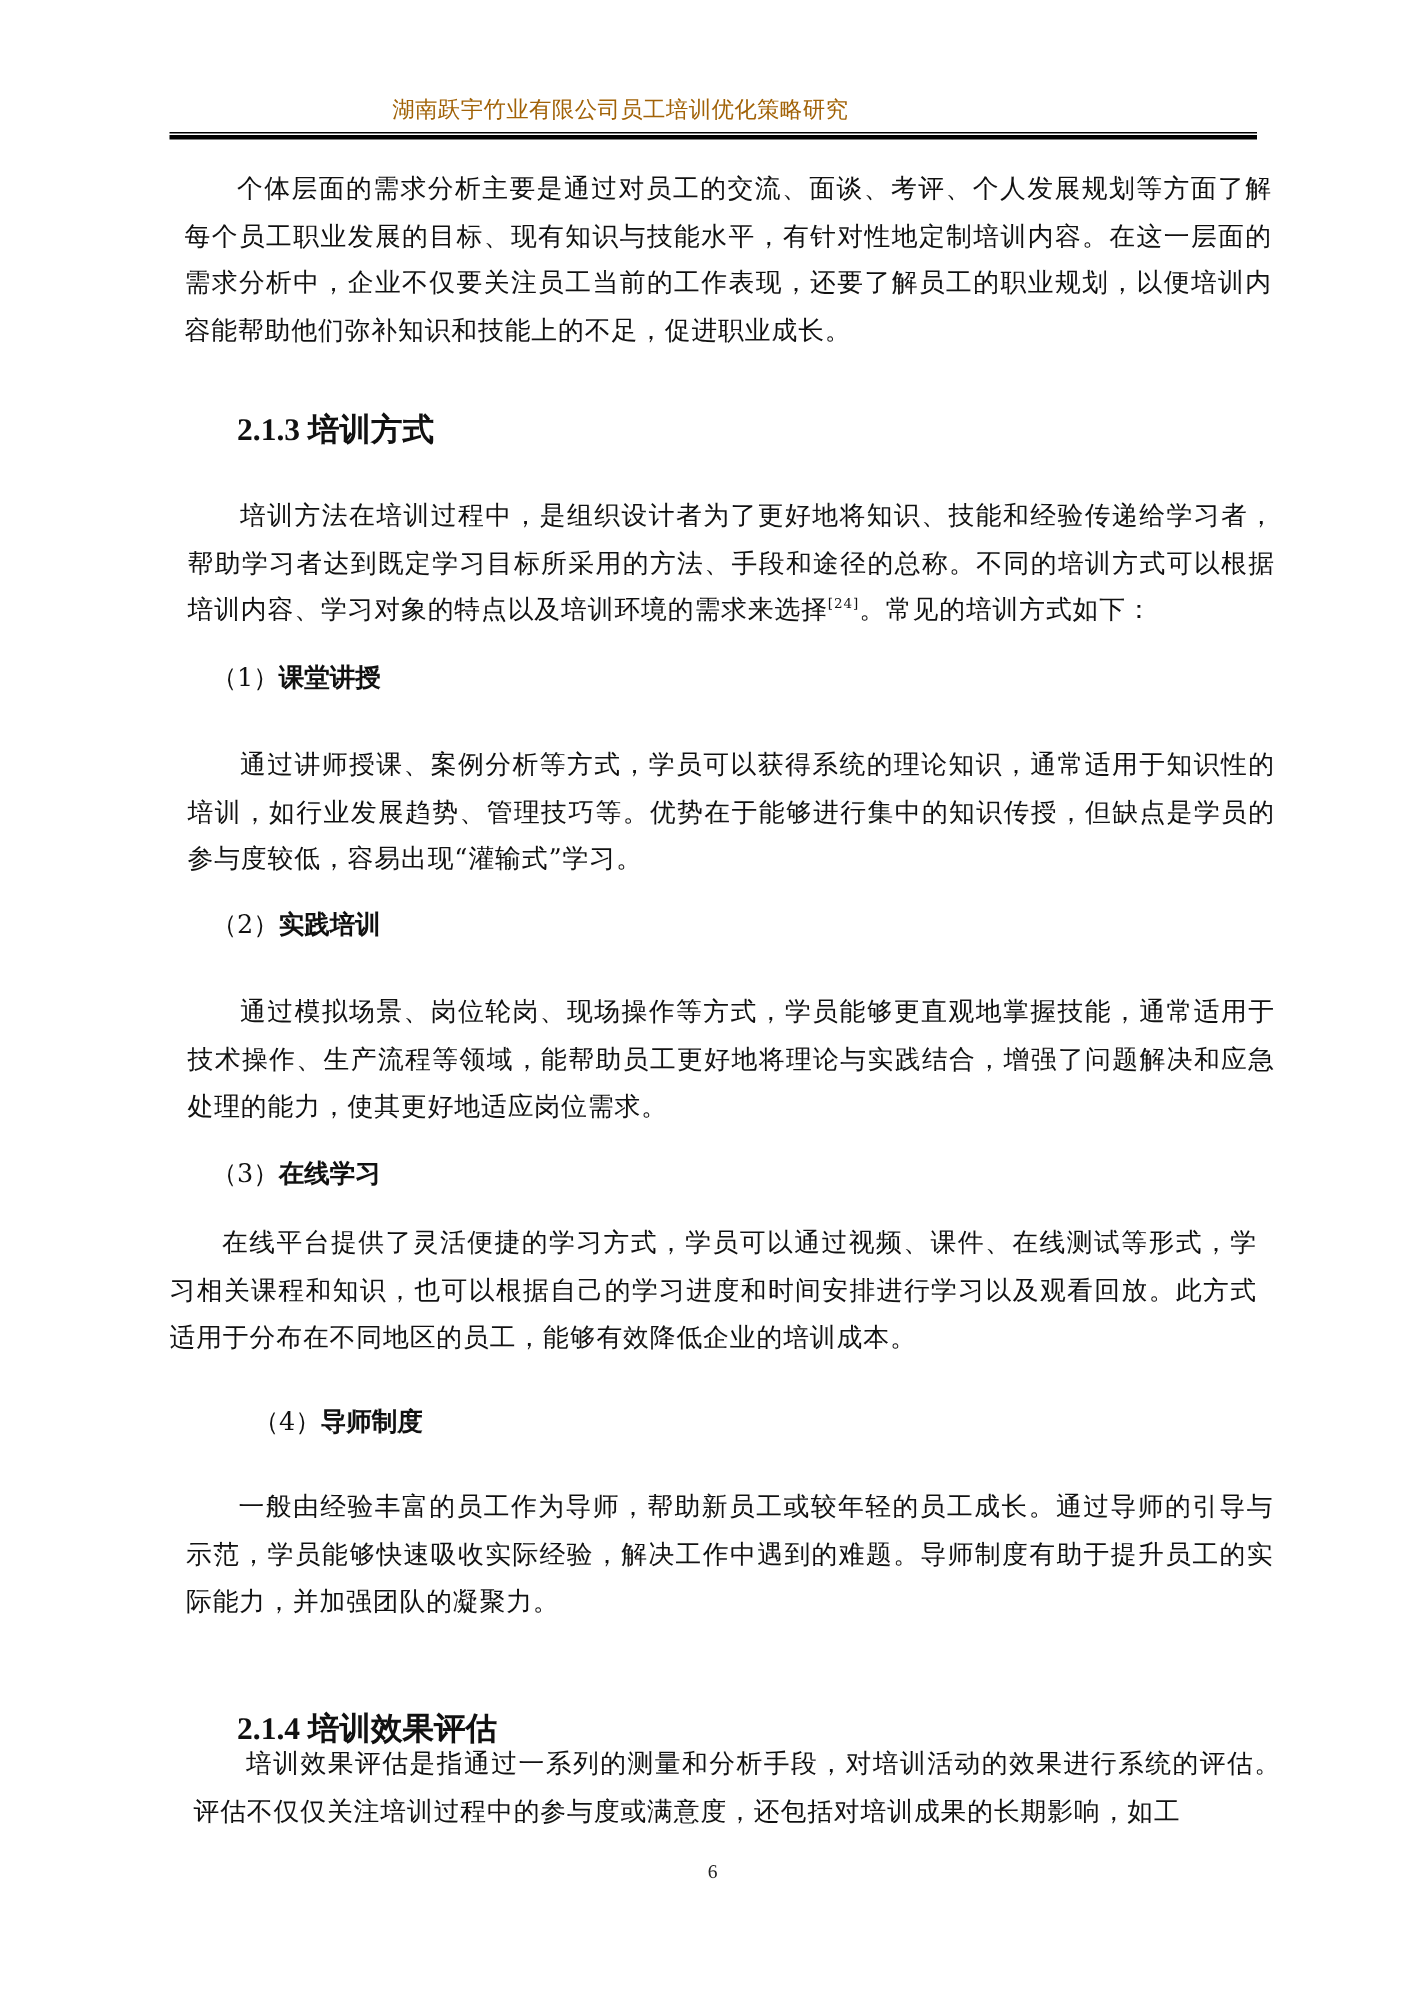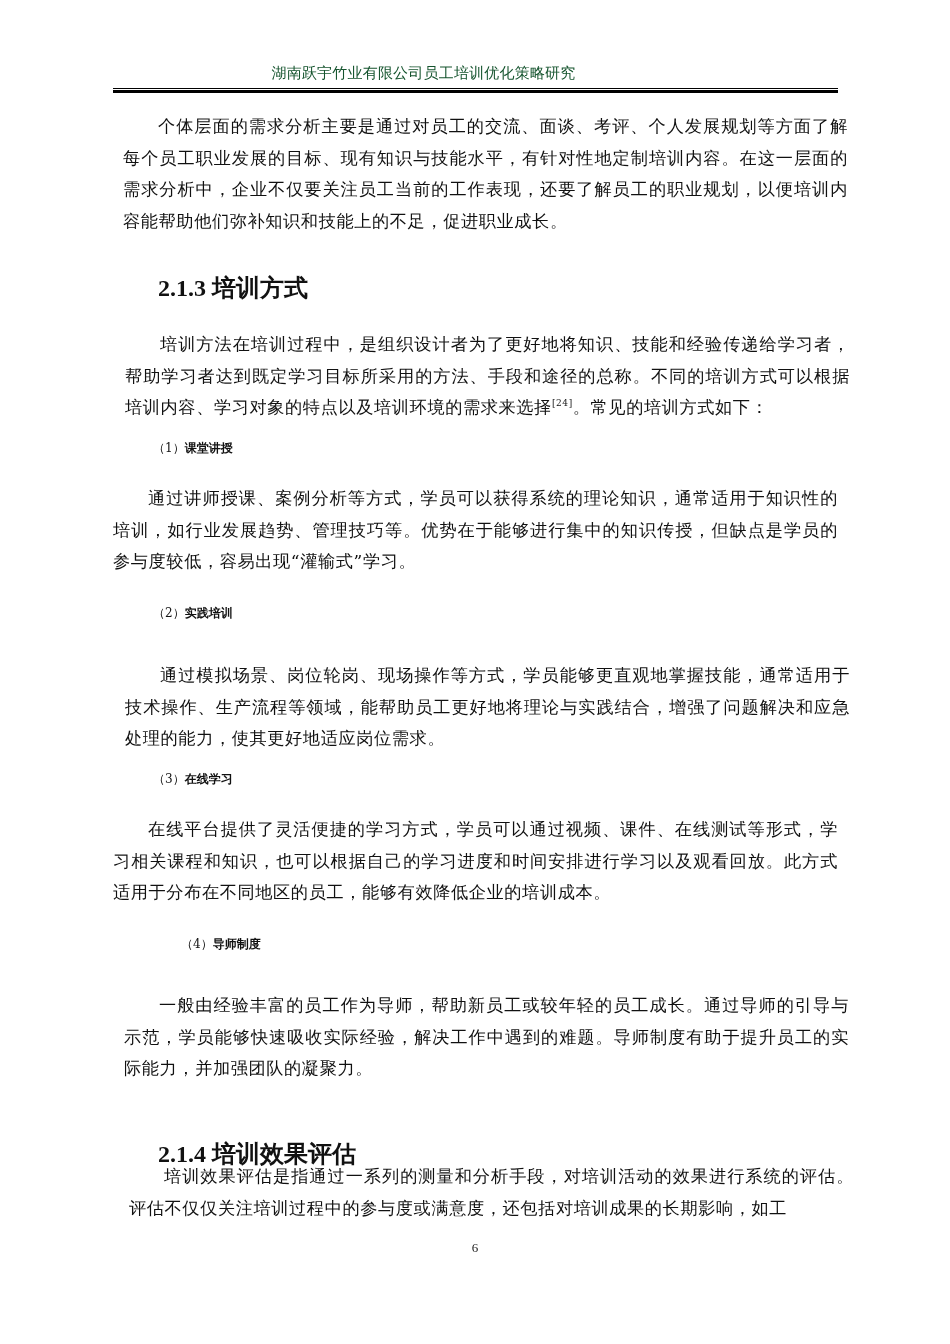--- a/index.html
+++ b/index.html
@@ -2,47 +2,47 @@
 <html><head>
   <meta charset="utf-8">
   <style>
     html, body { margin: 0; padding: 0; background: #ffffff; }
     body {
       width: 950px; height: 1344px; position: relative; overflow: hidden;
       font-family: "DejaVu Serif", "Liberation Serif", serif;
       color: #111111;
     }
     .header-title {
-      position: absolute; left: 14px; width: 819px; top: 64px;
-      text-align: center; font-size: 15px; color: #14532d;
+      position: absolute; left: 4px; width: 819px; top: 64px;
+      text-align: center; font-size: 15px; color: #a16207;
       font-family: "DejaVu Serif", serif; letter-spacing: 0.2px;
     }
     .header-rule {
       position: absolute; left: 113px; width: 725px; top: 88px;
     }
     .header-rule .thin { height: 1px; background: #000; }
     .header-rule .gap { height: 1px; }
     .header-rule .thick { height: 3px; background: #000; }
 
     .content { position: absolute; left: 113px; width: 725px; top: 0; }
     .para {
       position: absolute; left: 0; width: 725px;
       font-size: 17.2px; line-height: 31.5px;
       text-align: justify; text-indent: 35px;
       letter-spacing: 0.6px;
     }
     .h3 {
       position: absolute; left: 45px;
       font-family: "Liberation Serif", "DejaVu Serif", serif;
-      font-weight: bold; font-size: 24px;
+      font-weight: bold; font-size: 21px;
     }
     .h3 .num { font-family: "Liberation Serif", serif; }
     .h4 {
-      position: absolute; left: 40px;
-      font-weight: bold; font-size: 12px;
+      position: absolute; left: 28px;
+      font-weight: bold; font-size: 17px;
       font-family: "DejaVu Sans", sans-serif;
     }
     .h4 .paren { font-weight: normal; font-family: "DejaVu Serif", serif; }
     sup { font-size: 9px; vertical-align: super; line-height: 0; }
     .page-number {
       position: absolute; left: 0; width: 950px; top: 1240px;
       text-align: center; font-size: 13px;
       font-family: "Liberation Serif", serif; color: #222;
     }
   </style>
@@ -65,21 +65,21 @@
   <div class="h3" style="top:272px;">
     <span class="num">2.1.3</span>
     <span>培训方式</span>
   </div>
 
   <p class="para" style="top:317px; margin:12px;"><span>培训方法在培训过程中，是组织设计者为了更好地将知识、技能和经验传递给学习者，帮助学习者达到既定学习目标所采用的方法、手段和途径的总称。不同的培训方式可以根据培训内容、学习对象的特点以及培训环境的需求来选择</span><sup>[24]</sup><span>。常见的培训方式如下：</span></p>
 
   <div class="h4" style="top:440px;">
     <span class="paren">（1）</span><span>课堂讲授</span>
   </div>
-  <p class="para" style="top:483px; margin:0;">通过讲师授课、案例分析等方式，学员可以获得系统的理论知识，通常适用于知识性的培训，如行业发展趋势、管理技巧等。优势在于能够进行集中的知识传授，但缺点是学员的参与度较低，容易出现“灌输式”学习。</p>
+  <p class="para" style="top:483px; margin:12px;">通过讲师授课、案例分析等方式，学员可以获得系统的理论知识，通常适用于知识性的培训，如行业发展趋势、管理技巧等。优势在于能够进行集中的知识传授，但缺点是学员的参与度较低，容易出现“灌输式”学习。</p>
 
   <div class="h4" style="top:605px;text-align:right;">
     <span class="paren">（2）</span><span>实践培训</span>
   </div>
   <p class="para" style="top:648px; margin:12px;">通过模拟场景、岗位轮岗、现场操作等方式，学员能够更直观地掌握技能，通常适用于技术操作、生产流程等领域，能帮助员工更好地将理论与实践结合，增强了问题解决和应急处理的能力，使其更好地适应岗位需求。</p>
 
   <div class="h4" style="top:771px;">
     <span class="paren">（3）</span><span>在线学习</span>
   </div>
   <p class="para" style="top:814px; margin:0;">在线平台提供了灵活便捷的学习方式，学员可以通过视频、课件、在线测试等形式，学习相关课程和知识，也可以根据自己的学习进度和时间安排进行学习以及观看回放。此方式适用于分布在不同地区的员工，能够有效降低企业的培训成本。</p>

